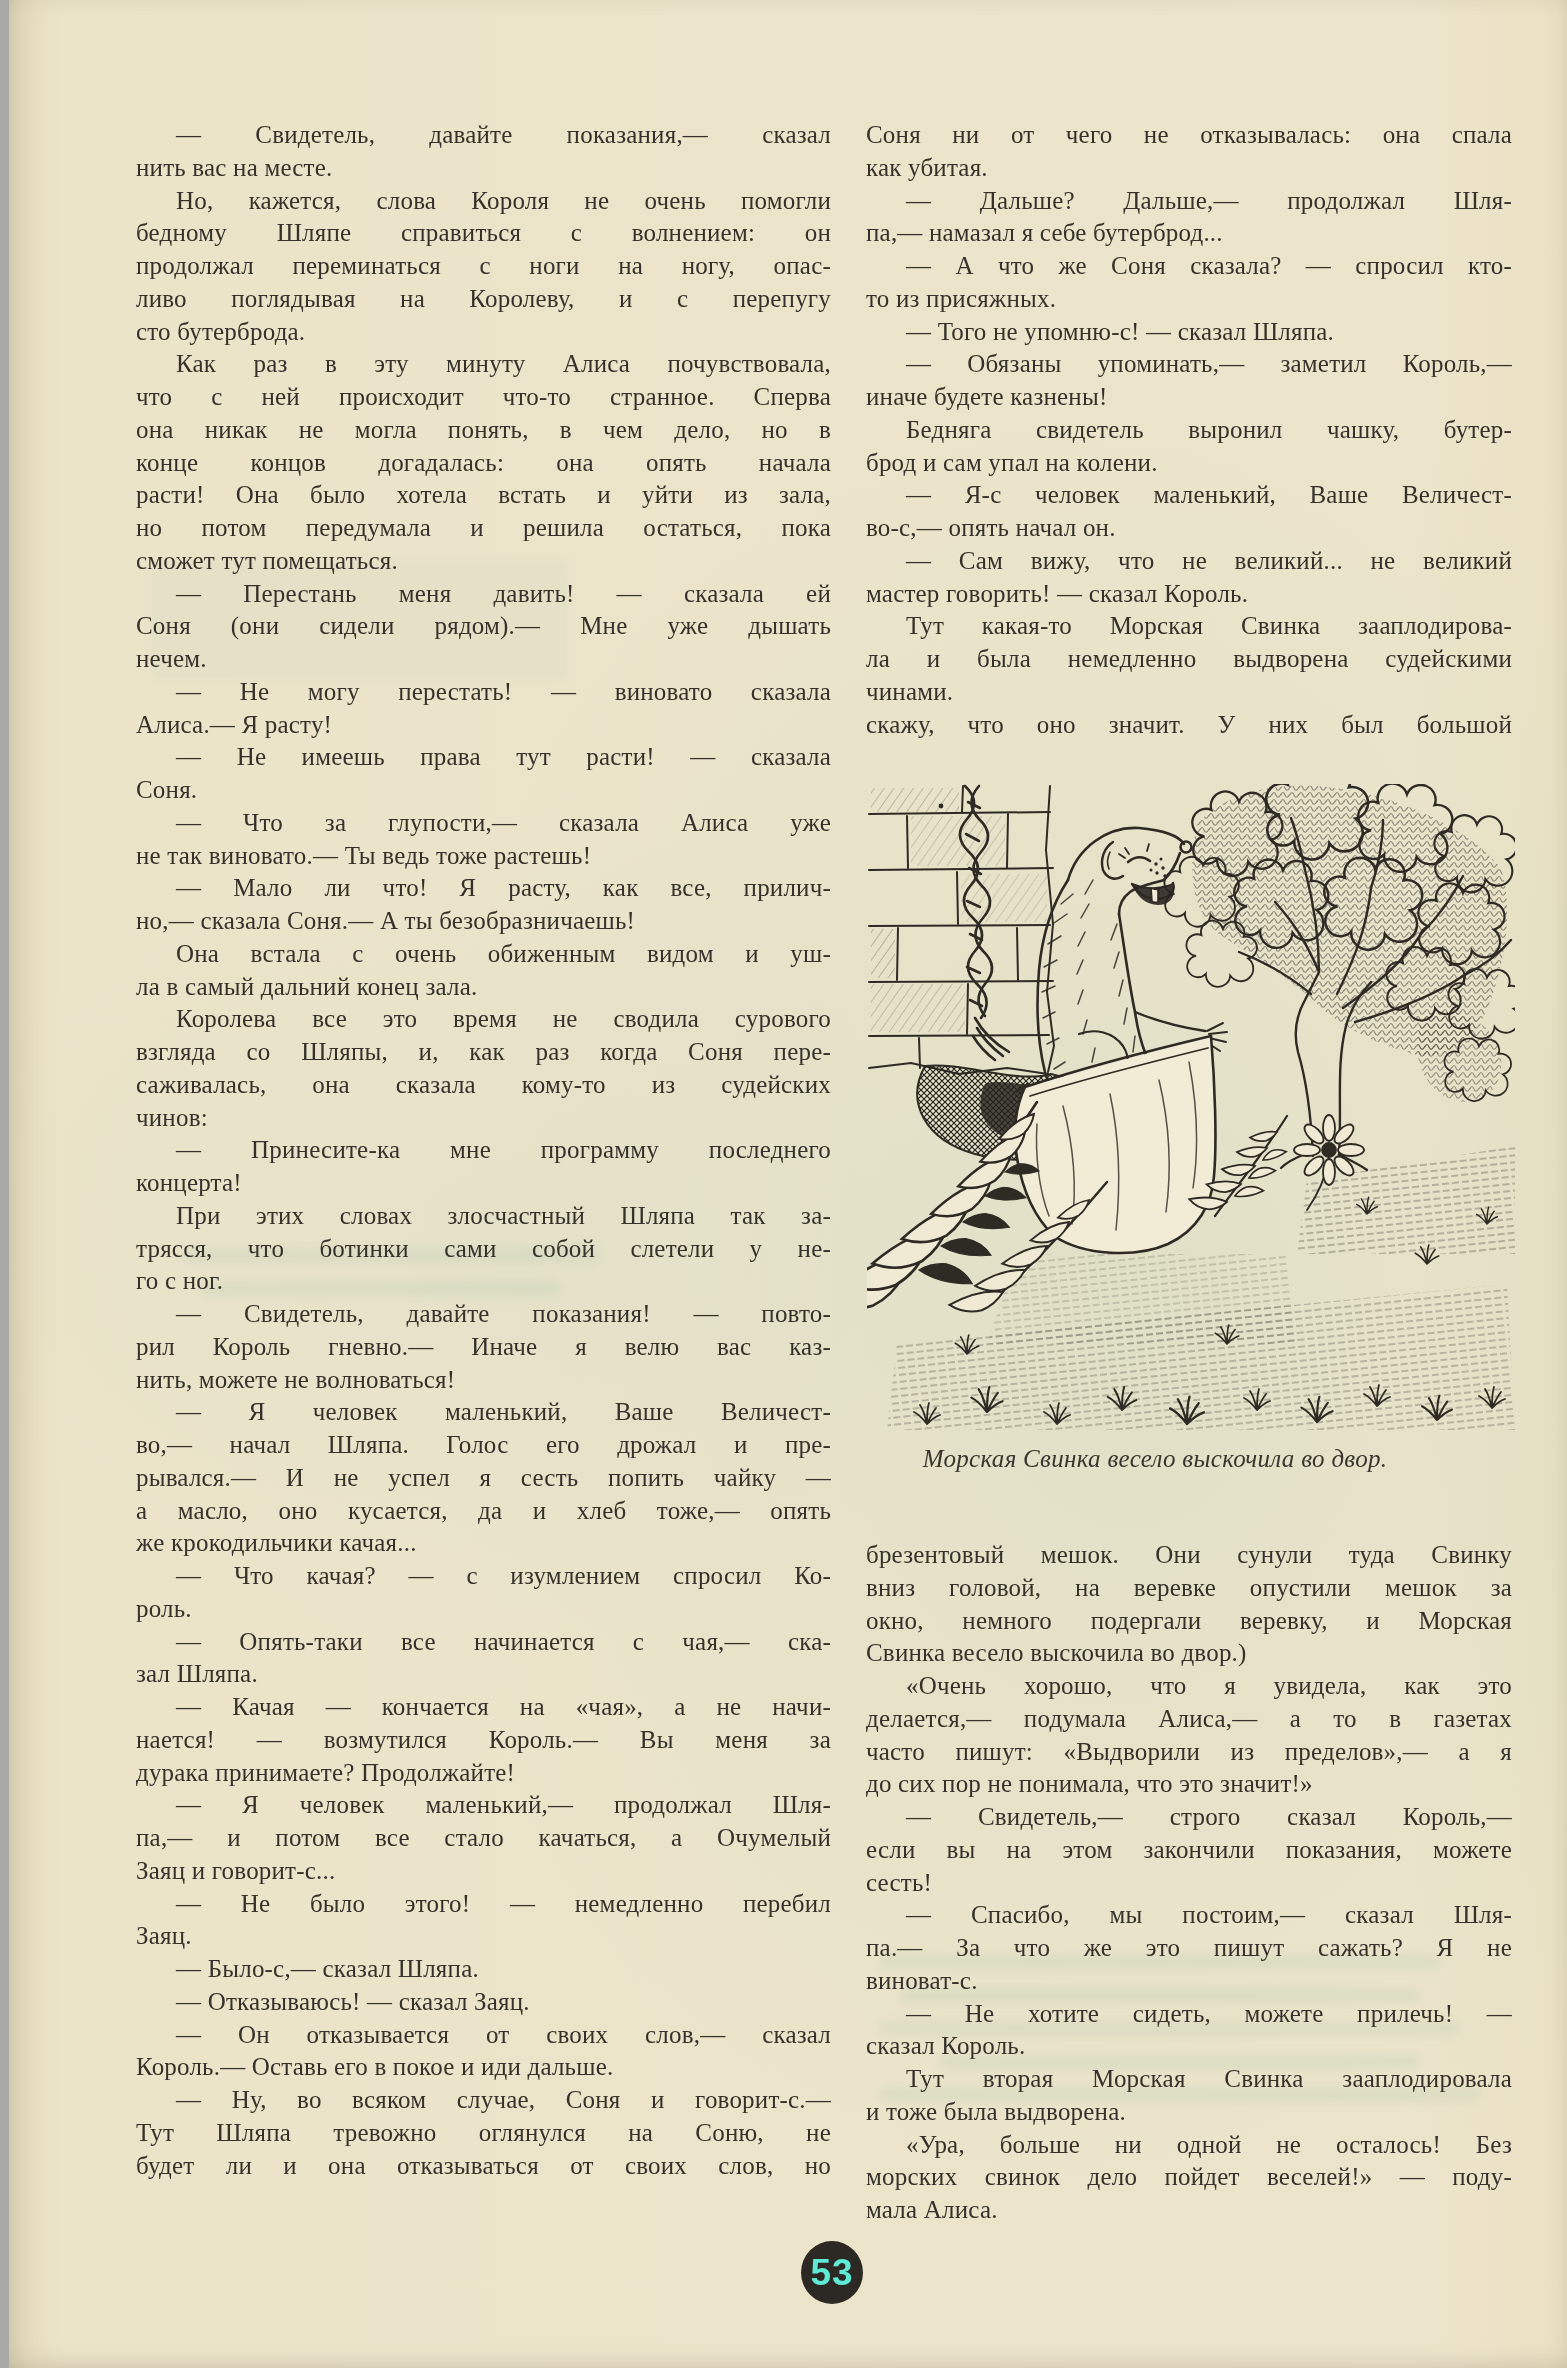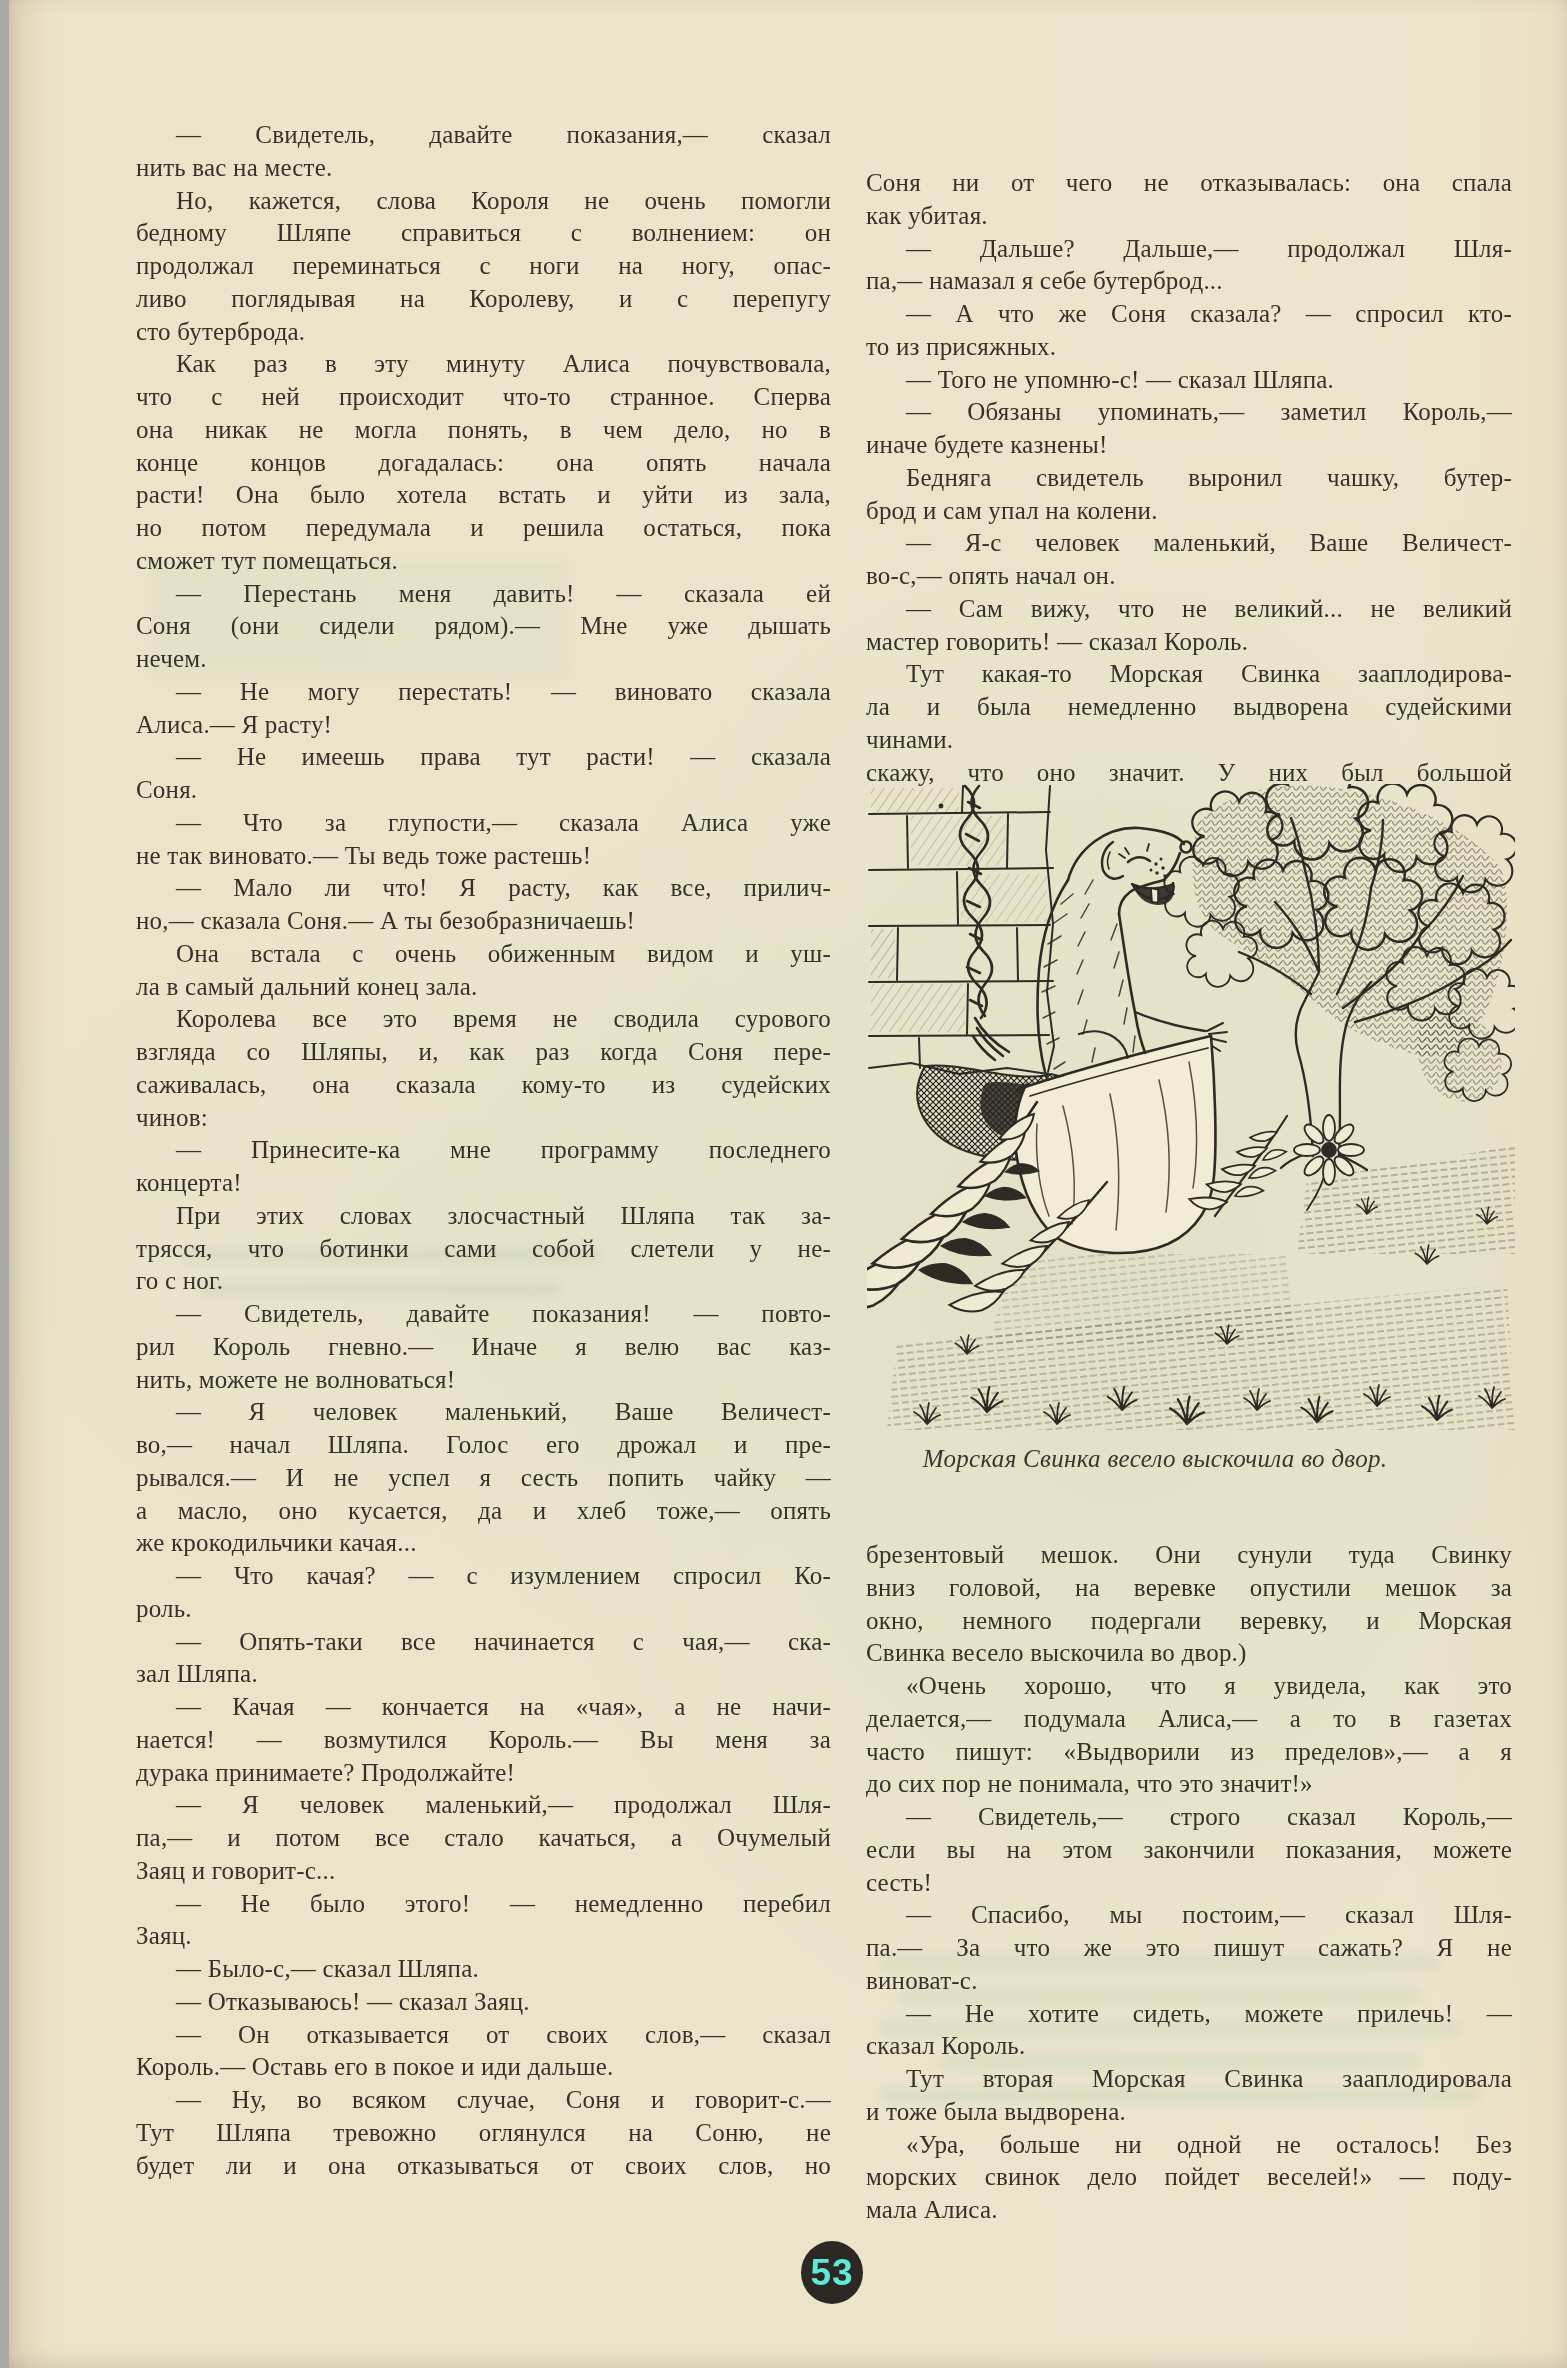--- a/index.html
+++ b/index.html
@@ -13,21 +13,21 @@
     background:
       radial-gradient(1100px 1500px at 72% 55%, rgba(182,210,188,.22), transparent 65%),
       radial-gradient(900px 700px at 30% 52%, rgba(190,214,198,.14), transparent 60%),
       linear-gradient(90deg,#e4dabb 0,#ece4c9 4%,#ede5cb 90%,#eae1c4 100%);
     box-shadow:inset 28px 0 40px -30px rgba(90,85,70,.45), inset -10px 0 30px -22px rgba(120,110,90,.35), inset 0 -14px 30px -20px rgba(120,110,90,.3);
   }
   .scan-strip{position:absolute;left:0;top:0;width:9px;height:2368px;background:#a9a9a7;}
   .ghost{position:absolute;background:rgba(142,186,162,.15);filter:blur(4px);border-radius:8px;pointer-events:none;}
   .col{position:absolute;color:#36322b;font-size:25px;line-height:32.76px;letter-spacing:.2px;}
   #col-left{left:136px;top:119px;width:695px;}
-  #col-right-top{left:866px;top:119px;width:646px;margin-top:48px;}
+  #col-right-top{left:866px;top:119px;width:646px;}
   #col-right-bottom{left:866px;top:1519px;width:646px;margin-top:20px;}
   .line{height:32.76px;overflow:hidden;text-align:justify;text-align-last:justify;white-space:normal;}
   .line.ind{text-indent:40px;}
   .line.end{text-align-last:left;}
   #caption{
     position:absolute;left:832px;top:1445px;width:646px;height:34px;
     text-align:center;font-style:italic;font-size:25px;color:#3a362f;letter-spacing:.3px;
   }
   #illo{position:absolute;left:867px;top:784px;width:648px;height:646px;}
   #illo svg{width:100%;height:100%;display:block;}

